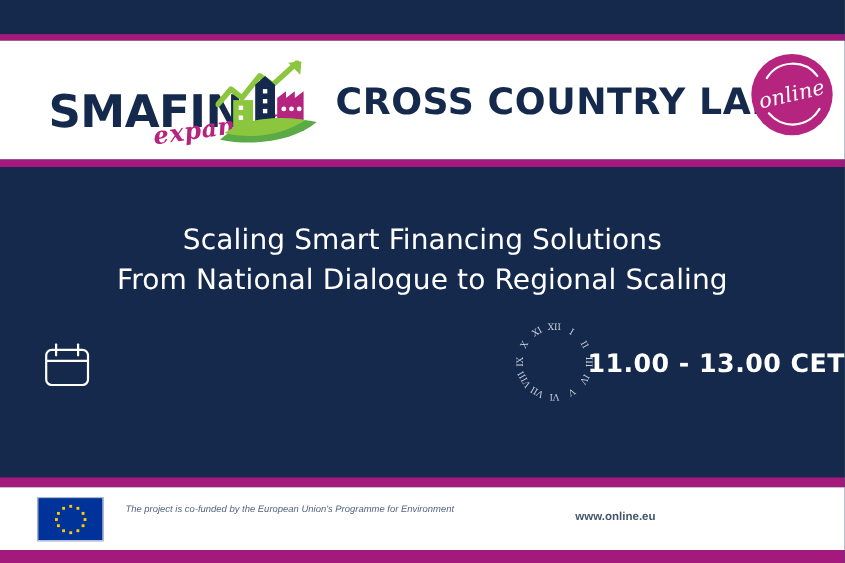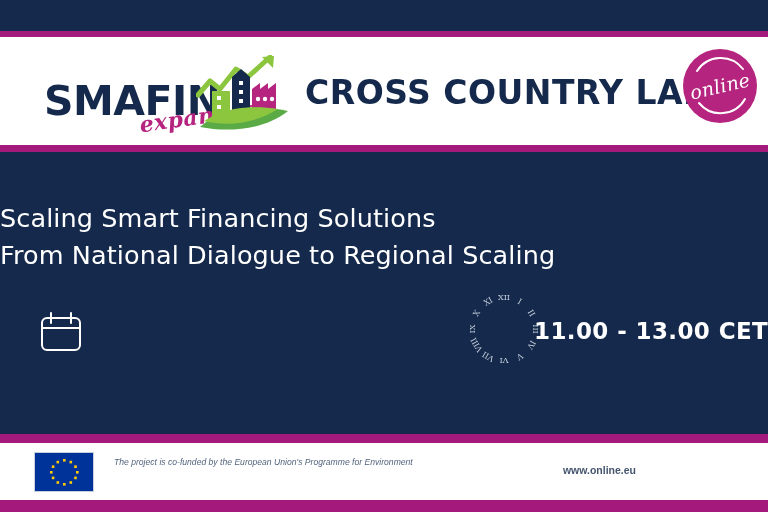--- a/index.html
+++ b/index.html
@@ -157,20 +157,21 @@
     position: absolute;
     left: 0; top: 152px;
     width: 768px; height: 282px;
     z-index: 2;
   }
   .subject {
     position: absolute;
     left: 0;
     top: 48px;
     width: 768px;
+    text-align: center;
     color: #ffffff;
     font-family: "DejaVu Sans", sans-serif;
     font-size: 25.5px;
     line-height: 37px;
     font-weight: normal;
     letter-spacing: 0.1px;
   }
   .subject .ln { display: block; }
 
   .datebar {
@@ -216,21 +217,20 @@
     color: #ffffff;
     white-space: nowrap;
   }
 
   
   .footer {
     position: absolute;
     left: 0; top: 443px;
     width: 636px; height: 57px;
     z-index: 2;
-    padding-left: 40px;
   }
   .eu-flag {
     position: absolute;
     left: 34px;
     top: 9px;
     width: 60px;
     height: 40px;
     background: #039;
     border: 1px solid #c8cedb;
     box-sizing: border-box;

